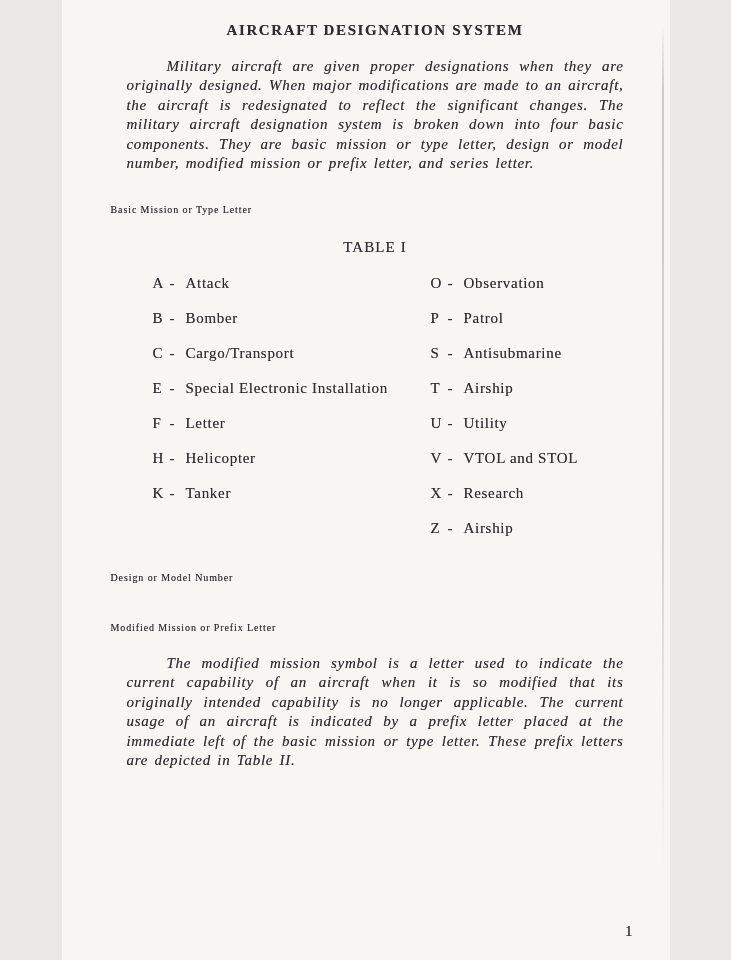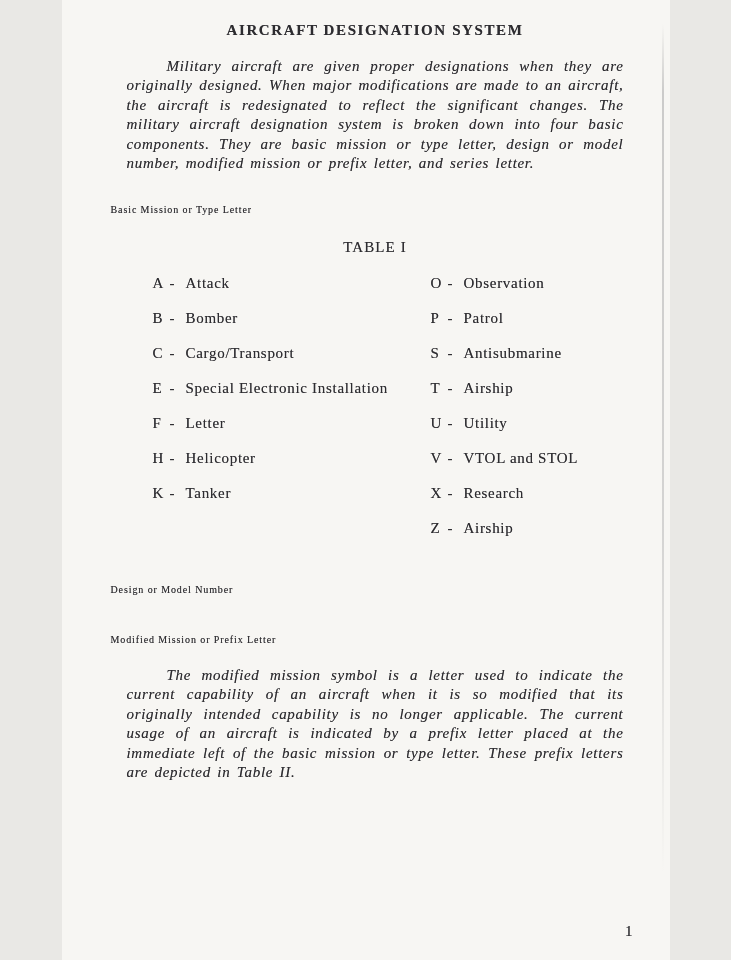--- a/index.html
+++ b/index.html
@@ -55,21 +55,21 @@
     height: 35px;
     align-items: flex-start;
   }
   .type-cell {
     display: flex;
   }
   .cell-left  { width: 278px; }
   .cell-right { flex: 1; }
   .type-letter { width: 17px; }
   .type-dash   { width: 16px; }
-  .h-design   { margin-top: 26px; }
+  .h-design   { margin-top: 14px; }
   .par-design { margin-top: 14px; }
   .h-modified   { margin-top: 31px; }
   .par-modified { margin-top: 13px; }
   .page-number {
     position: absolute;
     top: 922px;
     right: 37px;
     letter-spacing: 0;
   }
   .scan-edge-line {

